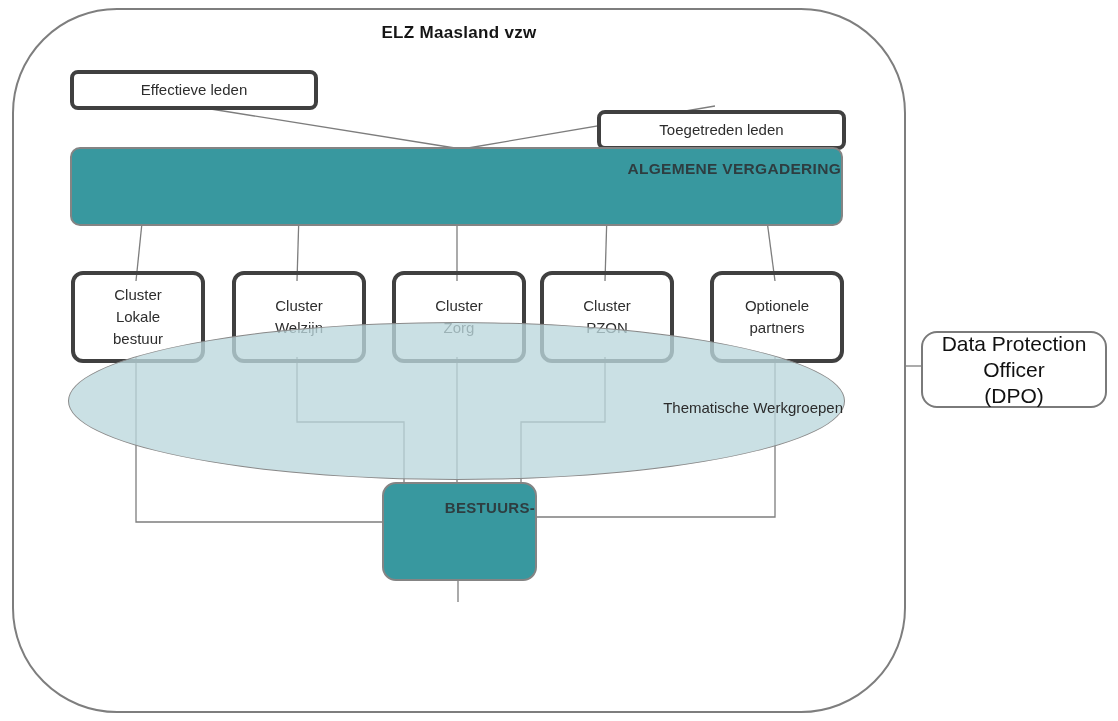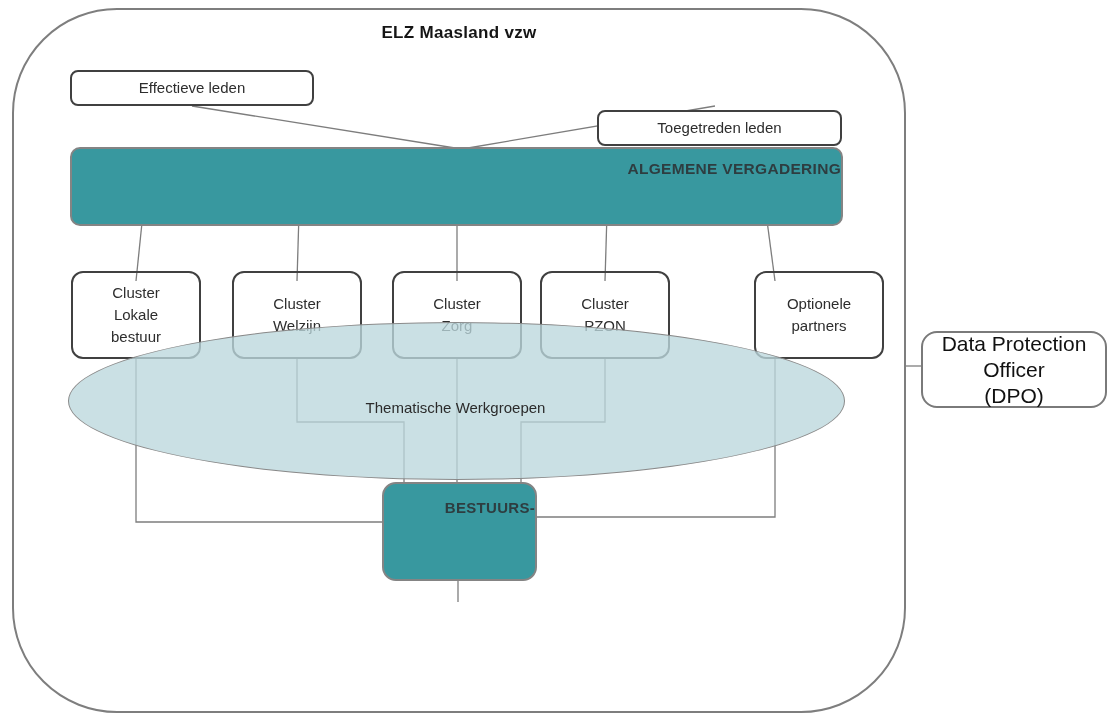--- a/index.html
+++ b/index.html
@@ -39,21 +39,21 @@
 
   
   svg.connectors {
     left: 0; top: 0;
     width: 1118px; height: 721px;
     z-index: 1;
   }
 
   
   .teal-outline {
-    border: 2px solid #404040;
+    border: 4px solid #404040;
     border-radius: 9px;
     background: transparent;
     display: flex;
     flex-direction: column;
     align-items: center;
     justify-content: center;
     color: #2d2d2d;
     font-size: 15px;
     line-height: 22px;
     text-align: center;
@@ -103,21 +103,21 @@
     left: 68px; top: 322px;
     width: 775px; height: 156px;
     border: 1.5px solid #8a8a8a;
     border-radius: 50%;
     background: rgba(187,215,220,0.78);
     z-index: 3;
   }
   .ellipse-label {
     left: 68px; top: 399px;
     width: 775px;
-    text-align: center;
+    text-align: right;
     font-size: 15px;
     color: #2b2b2b;
     z-index: 3;
   }
 
   .dagelijks-box {
     left: 383px; top: 602px;
     width: 150px; height: 72px;
     border-radius: 12px;
     background: #ffffff;
@@ -188,21 +188,21 @@
     <div>Welzijn</div>
   </div>
   <div class="abs teal-outline cluster-box" style="left:392px;">
     <div>Cluster</div>
     <div>Zorg</div>
   </div>
   <div class="abs teal-outline cluster-box" style="left:540px;">
     <div>Cluster</div>
     <div>PZON</div>
   </div>
-  <div class="abs teal-outline cluster-box" style="left:710px;margin-left:44px;">
+  <div class="abs teal-outline cluster-box" style="left:710px;">
     <div>Optionele</div>
     <div>partners</div>
   </div>
 
   <div class="abs ellipse"></div>
   <div class="abs ellipse-label">Thematische Werkgroepen</div>
 
   <div class="abs teal-fill bo-box">
     <div>BESTUURS-</div>
   </div>

